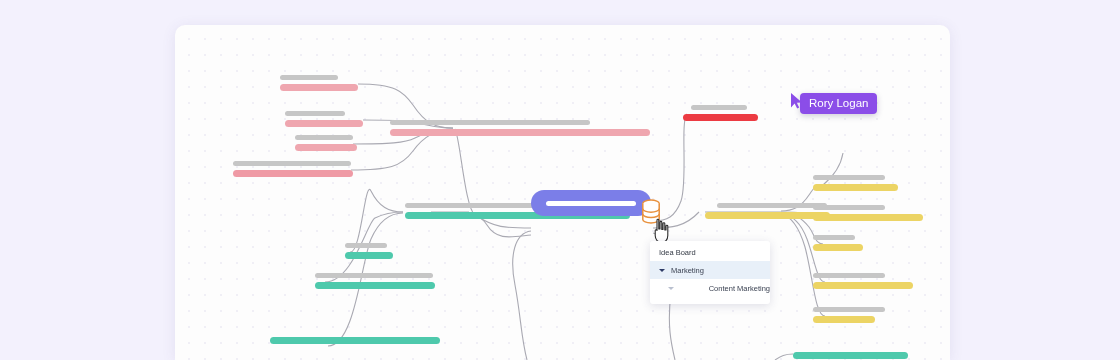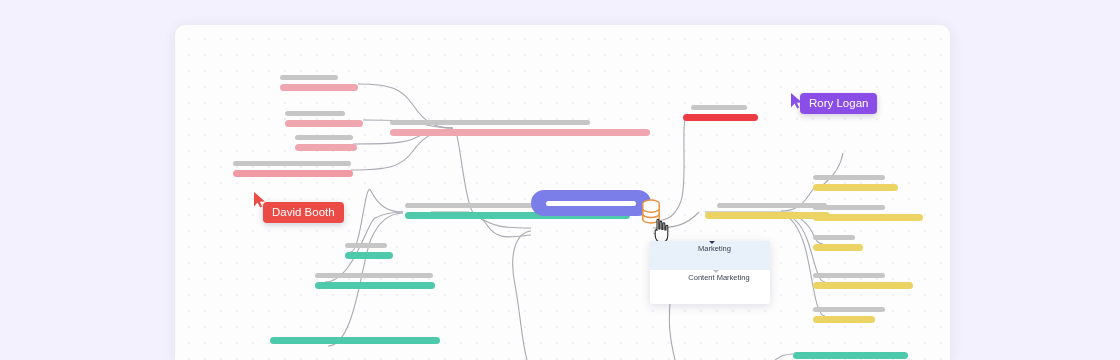--- a/index.html
+++ b/index.html
@@ -55,29 +55,29 @@
   
   #hand{position:absolute;left:650px;top:218px;width:22px;height:26px;}
 
   
   #panel{
     position:absolute;left:650px;top:241px;width:120px;height:63px;
     background:#ffffff;border-radius:3px;
     box-shadow:0 2px 10px rgba(60,60,110,.16);
     padding:0;font-size:7.5px;color:#3b4252;
   }
-  #panel .prow{display:flex;align-items:center;height:29px;padding-left:9px;flex-direction:column;}
+  #panel .prow{display:flex;align-items:center;height:18px;padding-left:9px;}
   #panel .prow.hl{background:#e8f0f9;}
   #panel .chev{
     width:0;height:0;border-left:3px solid transparent;border-right:3px solid transparent;
     border-top:3.5px solid #2d3a66;margin-right:6px;
   }
   #panel .chev.light{border-top-color:#b9c0cf;}
   #panel .ptitle{padding:7px 0 4px 9px;font-size:7.5px;color:#343a45;}
-  #panel .indent{padding-left:18px;}
+  #panel .indent{padding-left:18px;justify-content:space-between;}
 
   
   .presence{position:absolute;}
   .presence .lbl{
     border-radius:4px;color:#fff;font-size:11.5px;
     padding:4px 9px 5px 9px;white-space:nowrap;
     box-shadow:0 2px 6px rgba(40,30,80,.22);
   }
   #p-david{left:253px;top:192px;}
   #p-david .lbl{background:#ec4a45;}
@@ -214,36 +214,31 @@
   </svg>
 
   <svg id="hand" viewBox="0 0 22 26">
     <path d="M7,2 C7,0.9 8.8,0.9 8.8,2 L8.8,11 L10,11 L10,4.2 C10,3.1 11.8,3.1 11.8,4.2 L11.8,11.4
              L13,11.4 L13,5.6 C13,4.5 14.8,4.5 14.8,5.6 L14.8,12 L16,12 L16,8 C16,6.9 17.8,6.9 17.8,8
              L17.8,17.5 C17.8,21.6 15.2,24.6 11.6,24.6 C8,24.6 5.2,21.6 5.2,17.5 L5.2,12.5
              C5.2,11.4 7,11.4 7,12.5 Z" fill="#ffffff" stroke="#2b2b2b" stroke-width="1.1" stroke-linejoin="round"></path>
   </svg>
 
   <div id="panel">
+    <div class="ptitle">Idea Board</div>
     <div class="prow hl">
       <span class="chev"></span>
       <span>Marketing</span>
     </div>
     <div class="prow indent">
       <span class="chev light"></span>
       <span>Content Marketing</span>
     </div>
   </div>
 
-  <div class="presence" id="p-david">
-    <svg class="ptr" viewBox="0 0 14 16">
-      <path d="M1,0 L1,14.5 L4.6,10.6 L7.2,15.5 L9.2,14.4 L6.8,9.8 L12,9.4 Z" fill="#ec4a45"></path>
-    </svg>
-    <div class="lbl" style="margin-left:10px;margin-top:10px;">David Booth</div>
-  </div>
 
   <div class="presence" id="p-rory">
     <svg class="ptr" viewBox="0 0 14 16">
       <path d="M1,0 L1,14.5 L4.6,10.6 L7.2,15.5 L9.2,14.4 L6.8,9.8 L12,9.4 Z" fill="#8b4de8"></path>
     </svg>
     <div class="lbl" style="margin-left:10px;">Rory Logan</div>
   </div>
 
 </div>
 

